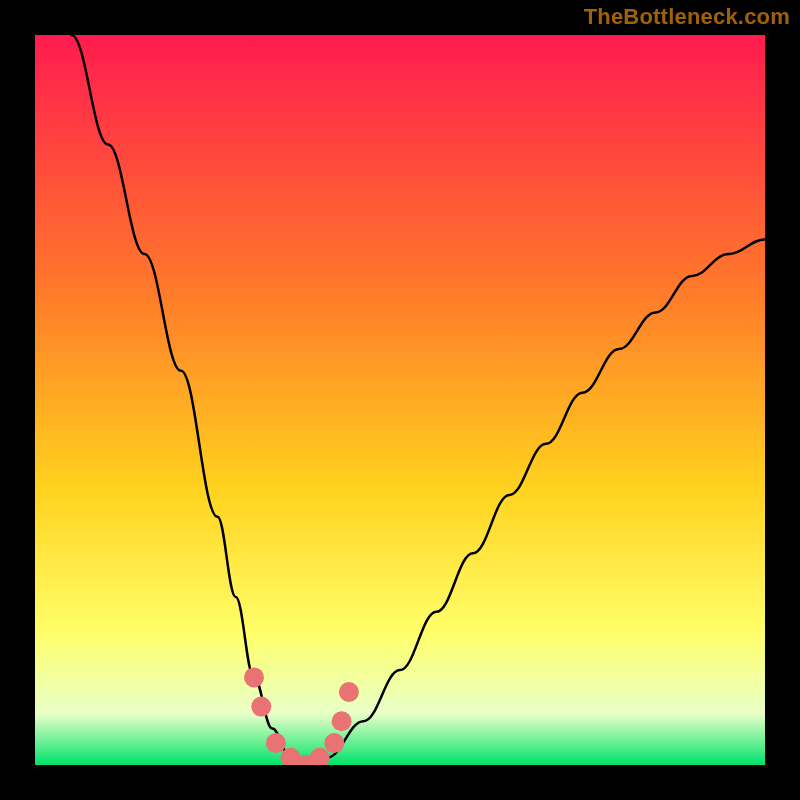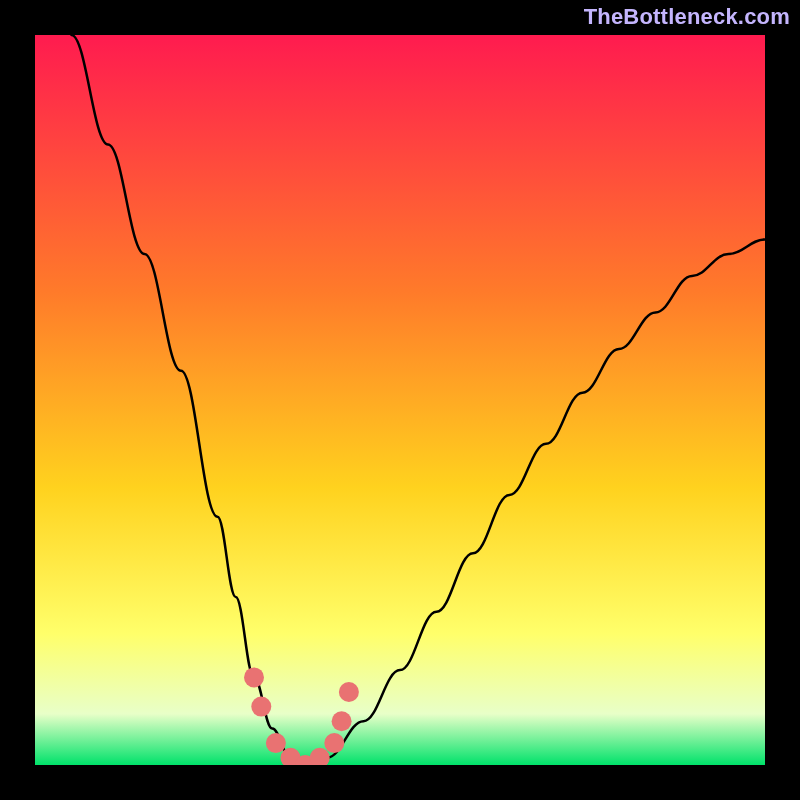--- a/index.html
+++ b/index.html
@@ -26,21 +26,21 @@
     height: 730px;
     overflow: hidden;
   }
   .attrib {
     position: absolute;
     top: 4px;
     right: 10px;
     font-family: Arial, Helvetica, sans-serif;
     font-size: 22px;
     font-weight: 600;
-    color: #c4b5fd;
+    color: #a16207;
     letter-spacing: 0.2px;
   }
 </style>
 </head>
 <body>
 
 <div class="frame">
   <div class="attrib">TheBottleneck.com</div>
   <div class="plot">
     <svg id="plot-svg" width="730" height="730" viewBox="0 0 730 730" preserveAspectRatio="none">

